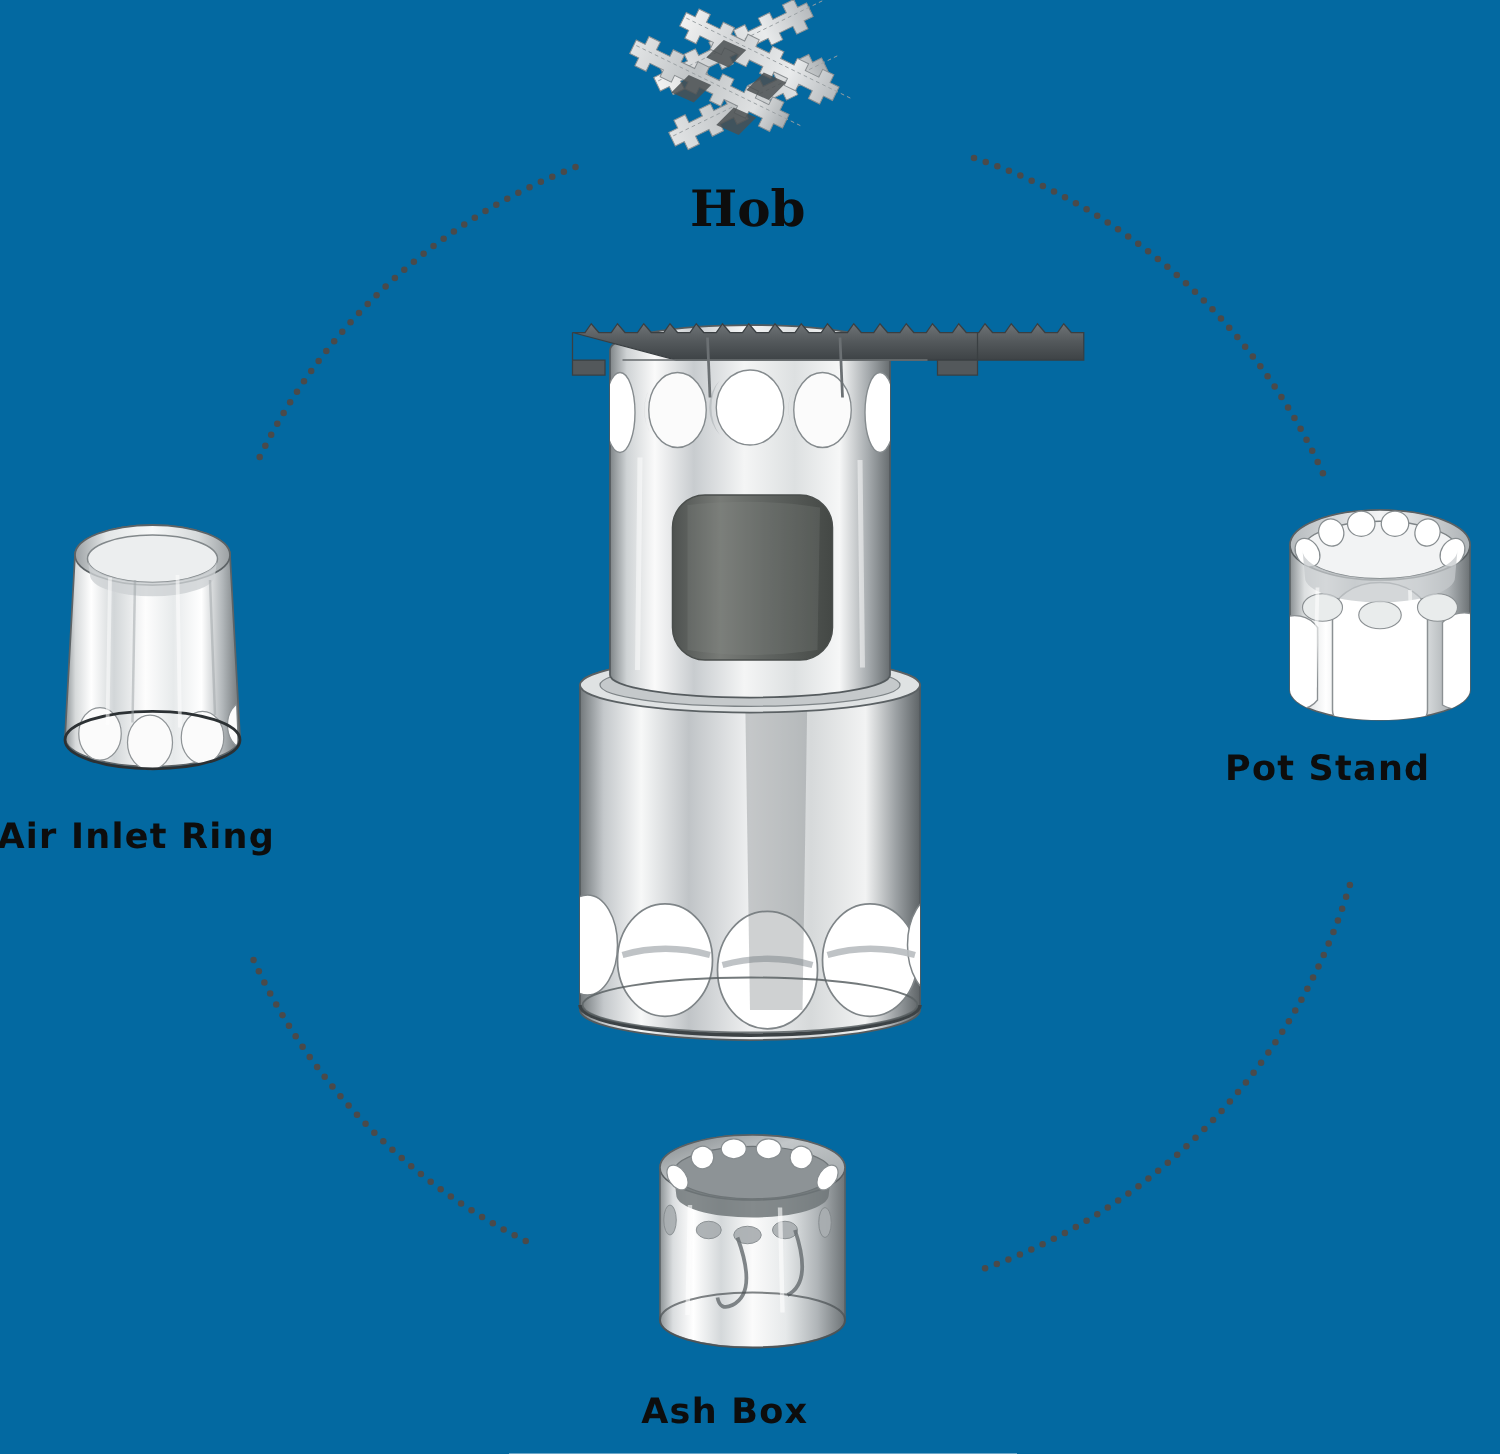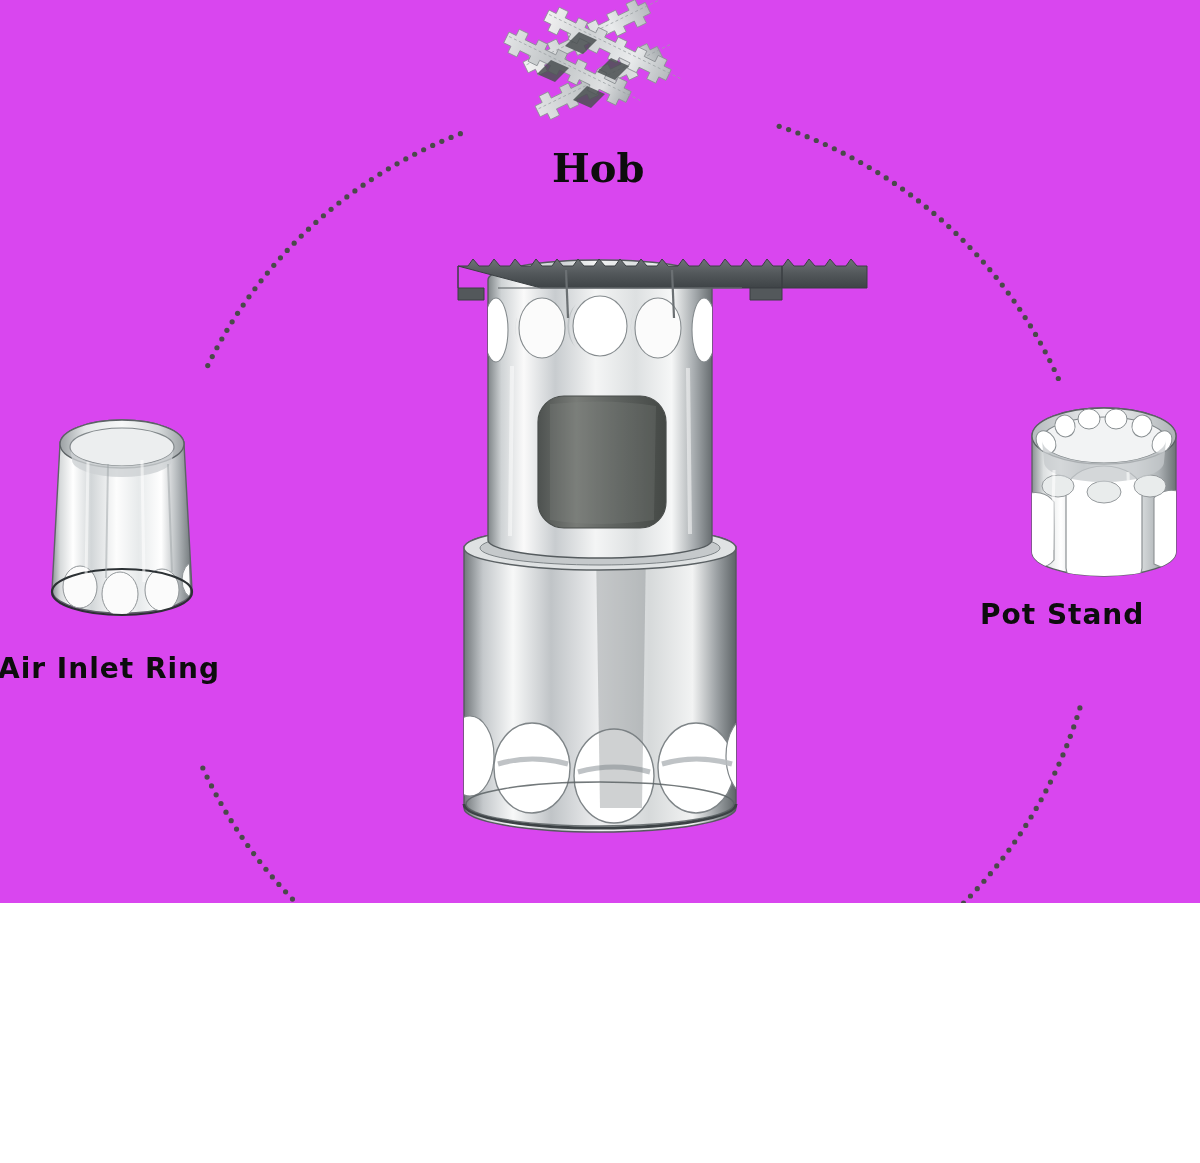--- a/index.html
+++ b/index.html
@@ -6,22 +6,22 @@
     margin: 0;
     padding: 0;
     background: #ffffff;
   }
   body {
     font-family: "Liberation Sans", sans-serif;
   }
   #stage {
     position: relative;
     width: 1200px;
-    height: 903px;
-    background: #d946ef;
+    height: 1163px;
+    background: #0369a1;
     overflow: hidden;
   }
   .arcs {
     position: absolute;
     left: 0; top: 0;
     width: 1200px; height: 1163px;
     pointer-events: none;
   }
   .part {
     position: absolute;
@@ -435,20 +435,21 @@
         <ellipse cx="129" cy="28" rx="9" ry="9" transform="rotate(18 129 28)"></ellipse>
         <ellipse cx="150" cy="44" rx="7" ry="11" transform="rotate(34 150 44)"></ellipse>
       </g>
 
       <g stroke="#ffffff" stroke-width="3.5" opacity="0.6">
         <path d="M40,66 L38,154"></path>
         <path d="M112,68 L114,152"></path>
       </g>
     </svg>
   </div>
+  <div class="label label-sans" id="label-ash">Ash Box</div>
 
   <div class="part" id="part-stove">
     <svg viewBox="0 0 340 596" width="340" height="596">
       <defs>
         <linearGradient id="upBody" x1="0" y1="0" x2="1" y2="0">
           <stop offset="0" stop-color="#7f8588"></stop>
           <stop offset="0.06" stop-color="#cfd3d5"></stop>
           <stop offset="0.16" stop-color="#fafafa"></stop>
           <stop offset="0.3" stop-color="#c8cccf"></stop>
           <stop offset="0.48" stop-color="#f4f5f5"></stop>

